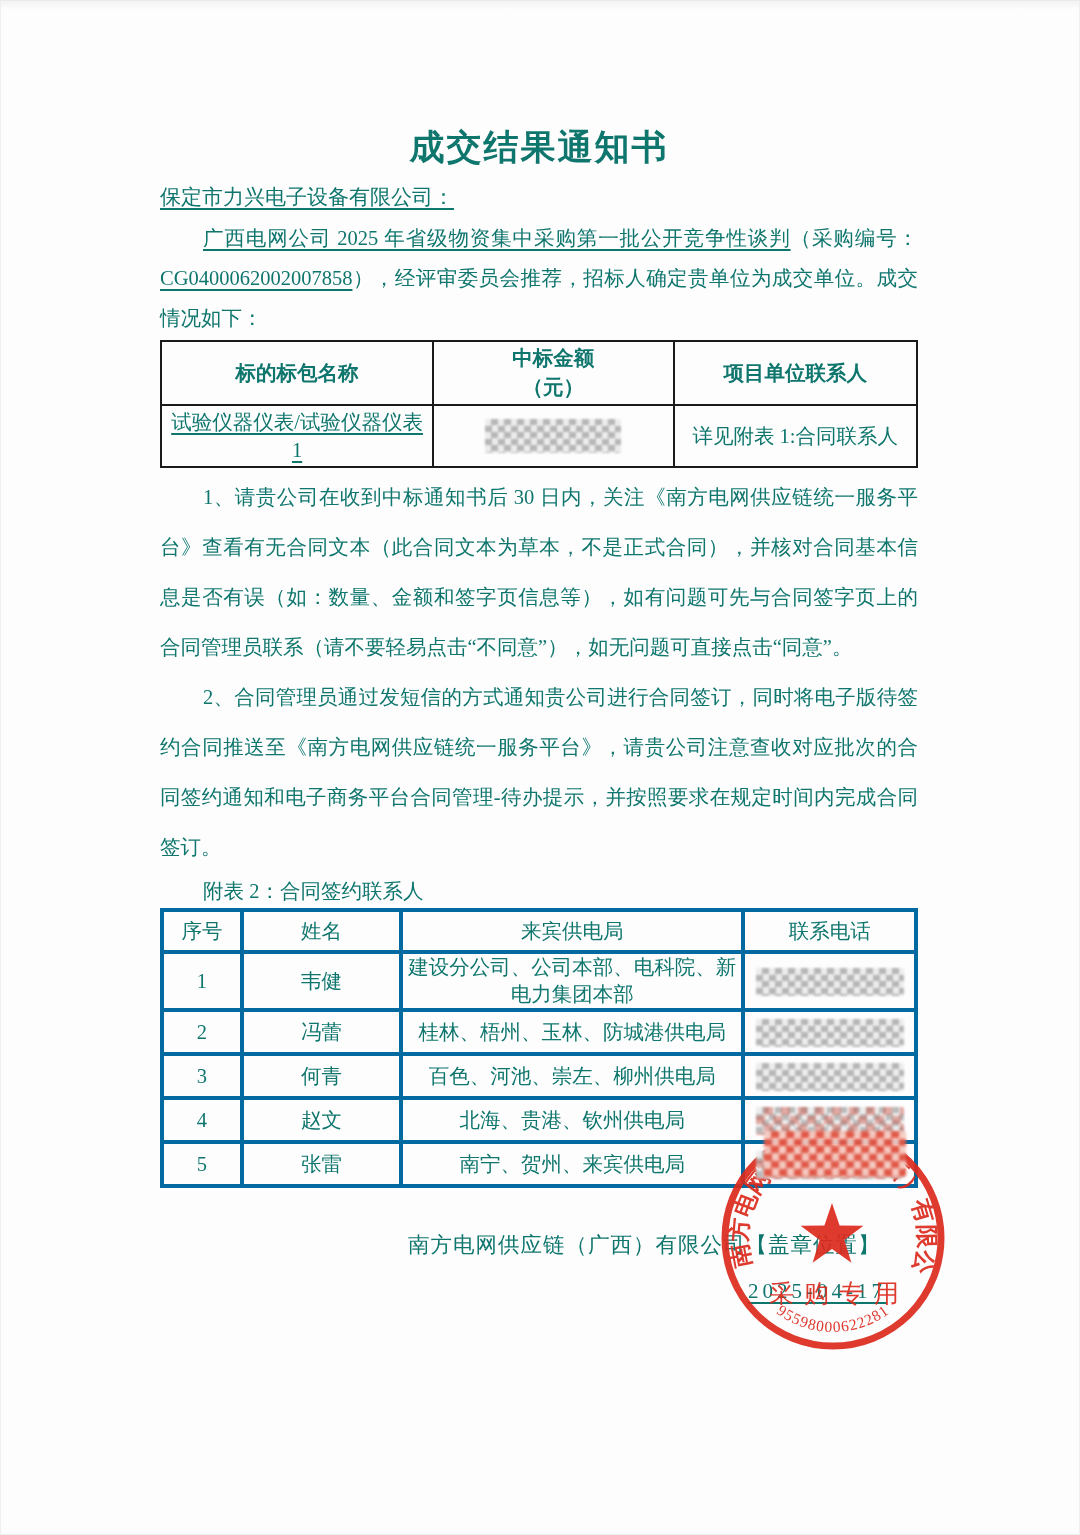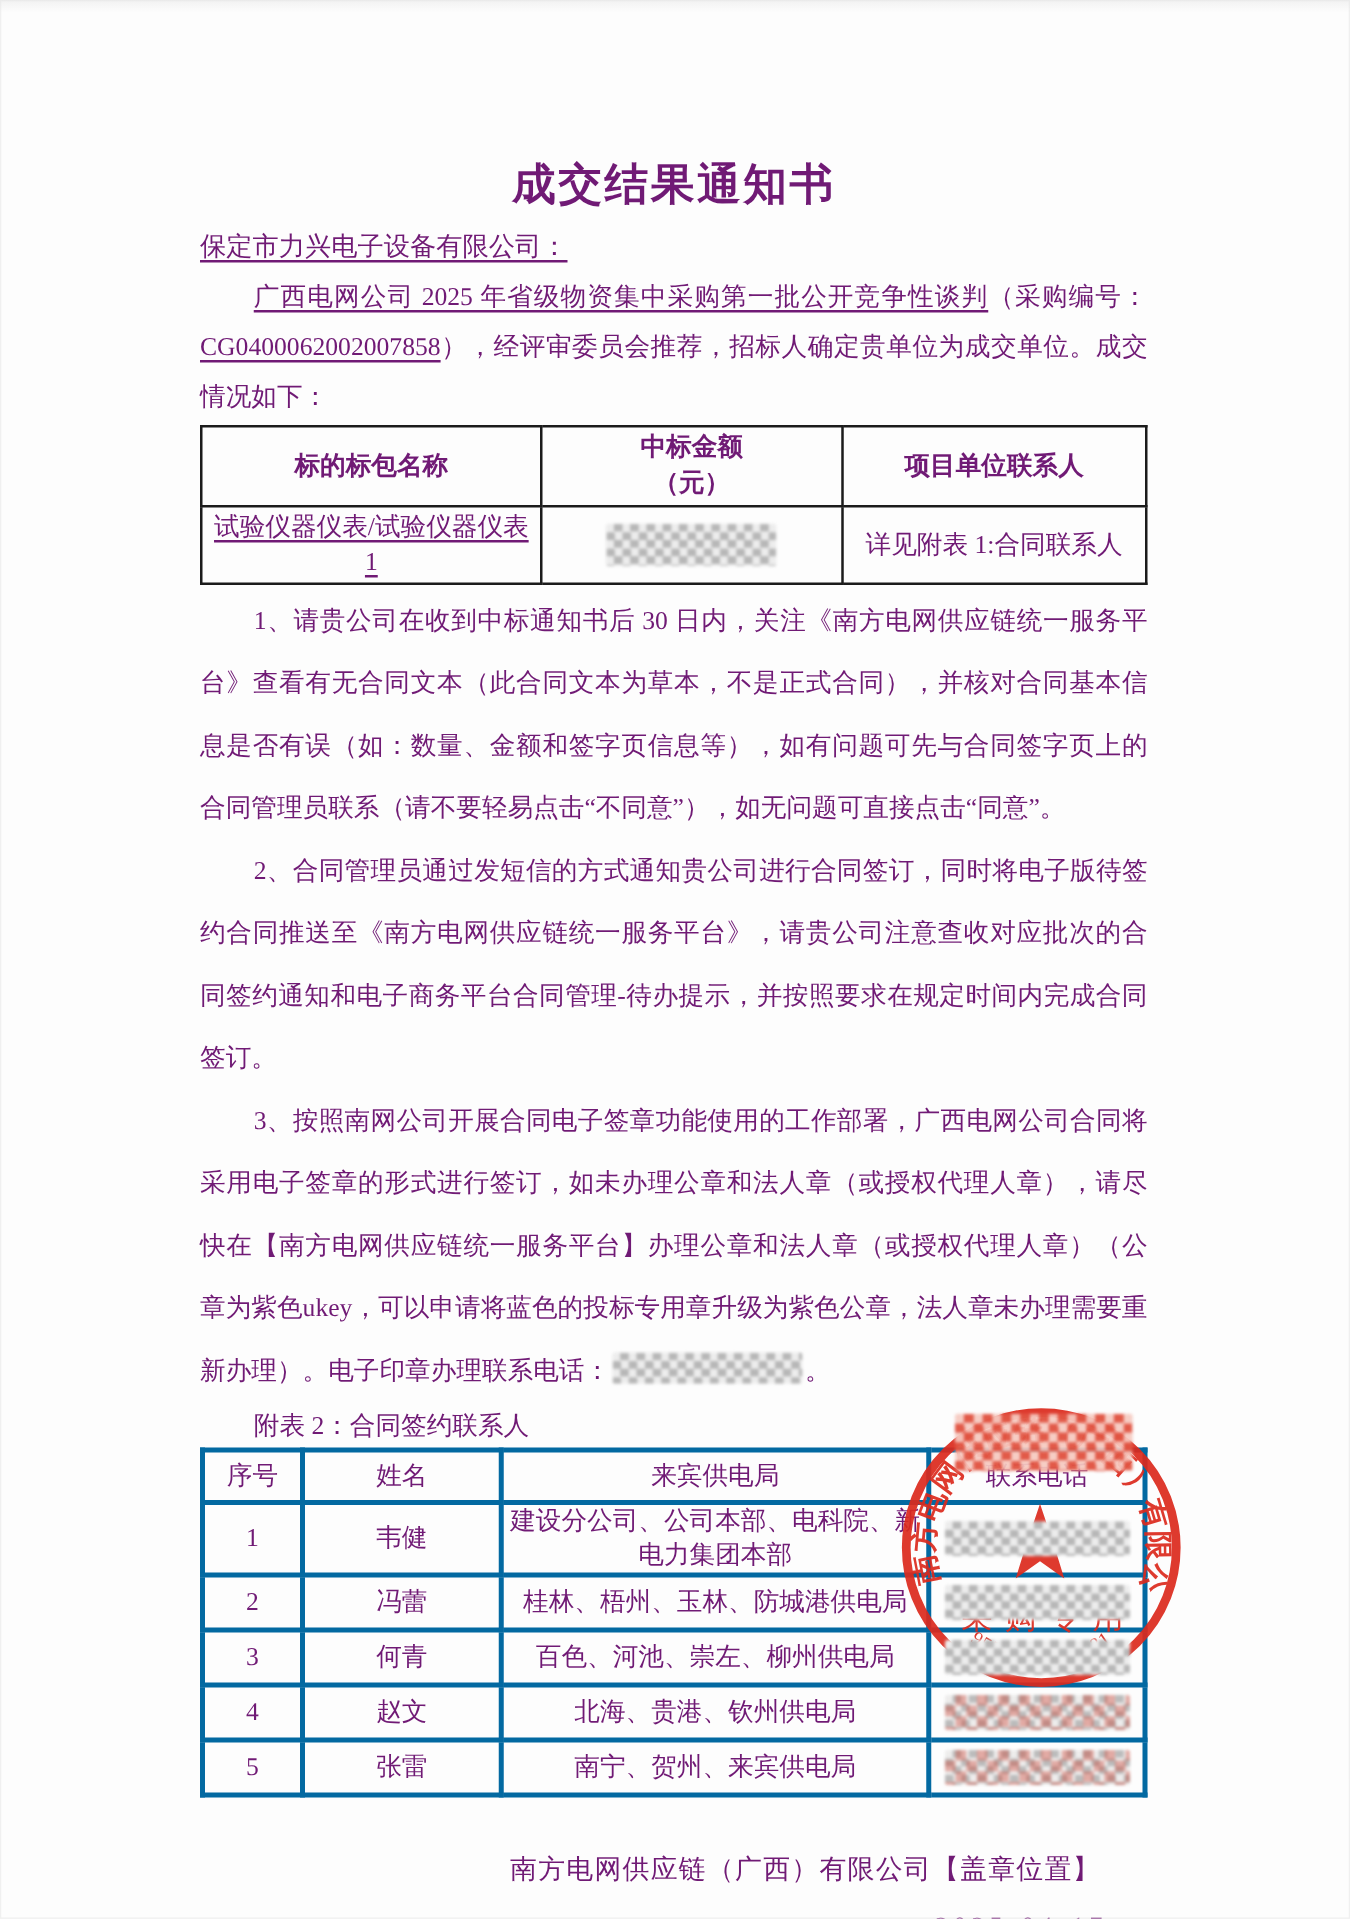--- a/index.html
+++ b/index.html
@@ -1,20 +1,20 @@
 <!DOCTYPE html>
 <html><head>
 <meta charset="utf-8">
 <style>
   html,body { margin:0; padding:0; background:#ececec; }
   .page {
     position:relative; width:1080px; height:1535px; margin:0 auto;
     background:#fdfdfd; overflow:hidden;
     font-family:"Liberation Serif","DejaVu Serif",serif;
-    color:#701a75;
+    color:#0f766e;
     box-shadow: inset 0 0 0 1px #f0f0f0;
   }
   .page::before{
     content:""; position:absolute; left:0; top:0; right:0; height:10px;
     background:linear-gradient(#e3e3e3,rgba(255,255,255,0)); opacity:.45; pointer-events:none;
   }
   .content { padding:0 162px 0 160px; }
 
   .doc-title {
     margin:0; padding-top:124px; text-align:center;
@@ -113,21 +113,20 @@
       <tr>
         <td class="pkg"><u>试验仪器仪表/试验仪器仪表 1</u></td>
         <td><span class="mosaic amount-redact"></span></td>
         <td>详见附表 1:合同联系人</td>
       </tr>
     </tbody>
       </table>
 
     <p class="body-para first">1、请贵公司在收到中标通知书后 30 日内，关注《南方电网供应链统一服务平台》查看有无合同文本（此合同文本为草本，不是正式合同），并核对合同基本信息是否有误（如：数量、金额和签字页信息等），如有问题可先与合同签字页上的合同管理员联系（请不要轻易点击“不同意”），如无问题可直接点击“同意”。</p>
     <p class="body-para">2、合同管理员通过发短信的方式通知贵公司进行合同签订，同时将电子版待签约合同推送至《南方电网供应链统一服务平台》，请贵公司注意查收对应批次的合同签约通知和电子商务平台合同管理-待办提示，并按照要求在规定时间内完成合同签订。</p>
-    <p class="body-para"><span>3、按照南网公司开展合同电子签章功能使用的工作部署，广西电网公司合同将采用电子签章的形式进行签订，如未办理公章和法人章（或授权代理人章），请尽快在【南方电网供应链统一服务平台】办理公章和法人章（或授权代理人章）（公章为紫色ukey，可以申请将蓝色的投标专用章升级为紫色公章，法人章未办理需要重新办理）。电子印章办理联系电话：</span><span class="mosaic inline-redact"></span><span>。</span></p>
 
     <p class="appendix-title">附表 2：合同签约联系人</p>
 
     <table class="appendix">
       <colgroup>
           <col class="col-no">
           <col class="col-name">
           <col class="col-region">
           <col class="col-phone">
         </colgroup>

